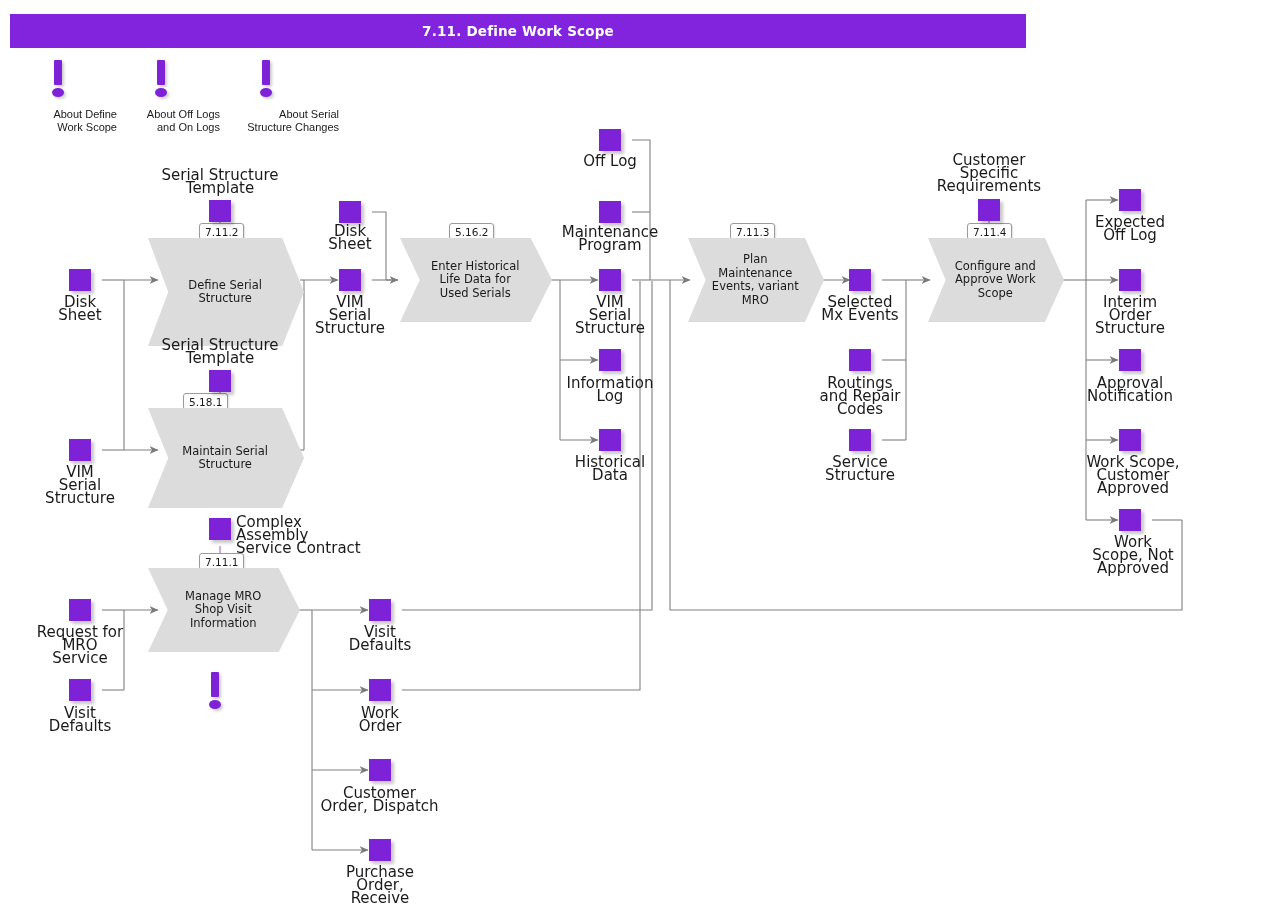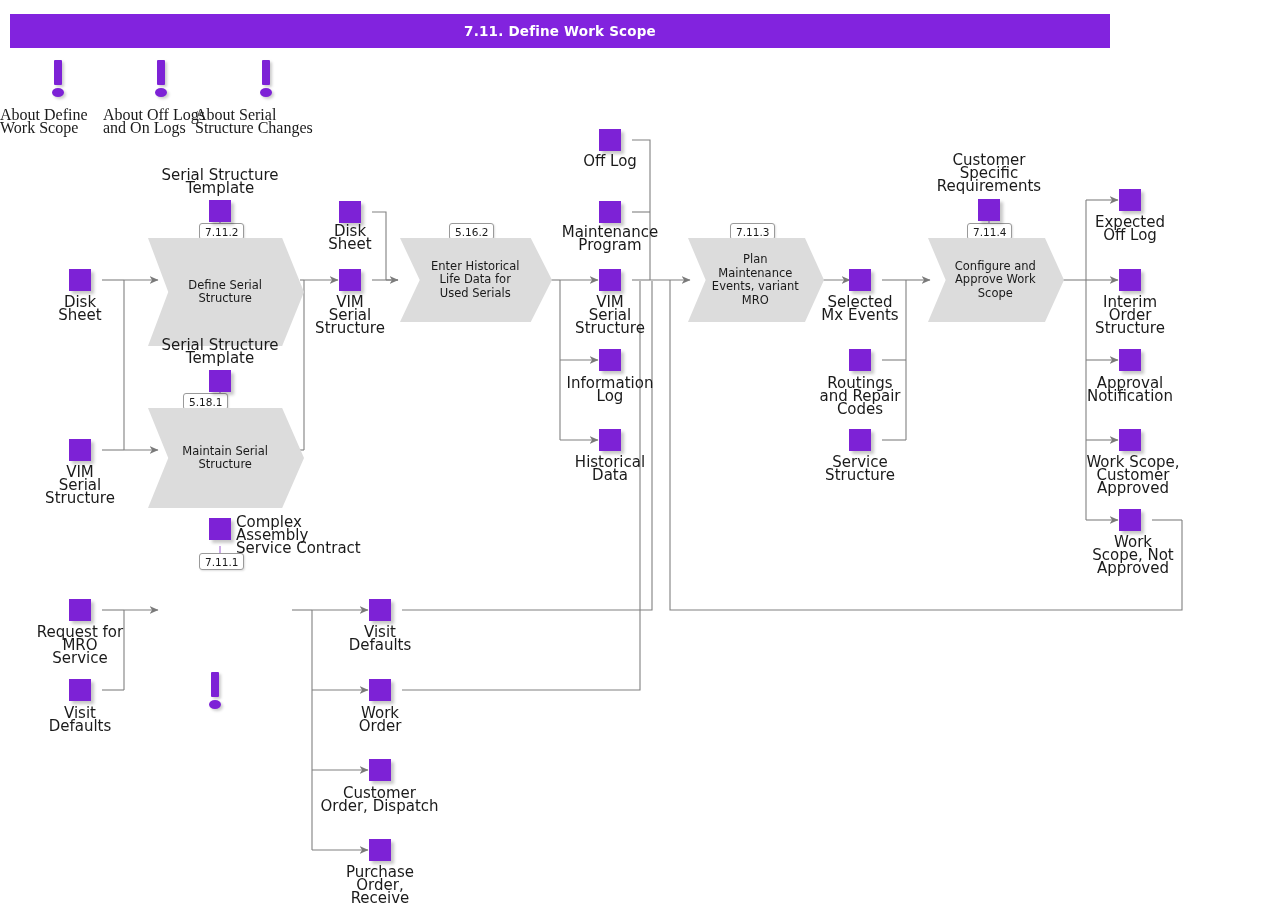--- a/index.html
+++ b/index.html
@@ -1,21 +1,21 @@
 <!DOCTYPE html>
 <html><head>
 <meta charset="utf-8">
 <style>
   html,body{margin:0;padding:0;background:#ffffff;}
   body{font-family:"DejaVu Sans", sans-serif;}
   #canvas{position:relative;width:1280px;height:918px;overflow:hidden;background:#fff;}
 
   
   .titlebar{
-    position:absolute;left:10px;top:14px;width:1100px;height:34px;
+    position:absolute;left:10px;top:14px;width:1016px;height:34px;
     background:#8223de;
   }
   .titlebar .t{
     position:absolute;left:0;top:0;width:100%;height:34px;
     display:flex;align-items:center;justify-content:center;
     color:#ffffff;font-size:13.5px;font-weight:bold;letter-spacing:.2px;
     font-family:"DejaVu Sans", sans-serif;
   }
 
   
@@ -49,22 +49,22 @@
      display:flex;align-items:center;justify-content:center;
      font-size:10.5px;color:#1a1a1a;font-family:"DejaVu Sans", sans-serif;
      box-shadow:1px 1px 2px rgba(0,0,0,.13);}
 
   
   .note{position:absolute;width:14px;height:40px;}
   .note .bar{position:absolute;left:3px;top:0;width:8px;height:25px;
      background:#7d22d6;border-radius:1px;box-shadow:2px 2px 3px rgba(0,0,0,.2);}
   .note .dot{position:absolute;left:1px;top:28px;width:12px;height:9px;
      background:#7d22d6;border-radius:50%;box-shadow:2px 2px 3px rgba(0,0,0,.2);}
-  .notelbl{position:absolute;text-align:left;font-size:16px;color:#1a1a1a;
-     line-height:13px;white-space:pre-line;font-family:Liberation Serif, serif;}
+  .notelbl{position:absolute;text-align:right;font-size:11px;color:#1a1a1a;
+     line-height:13px;white-space:pre-line;font-family:Liberation Sans, sans-serif;}
 </style>
 </head>
 <body>
 
 <div id="canvas">
 
   <div class="titlebar">
     <div class="t">7.11. Define Work Scope</div>
   </div>
 
@@ -215,20 +215,26 @@
 
   <div class="badge" style="left:967px;top:223px">7.11.4</div>
   <div class="proc" style="left:928px;top:238px;width:136px;height:84px">
     <div class="shape"></div>
     <div class="ptxt">Configure and
 Approve Work
 Scope</div>
   </div>
 
   <div class="badge" style="left:199px;top:553px">7.11.1</div>
+  <div class="proc" style="left:148px;top:568px;width:152px;height:84px">
+    <div class="shape"></div>
+    <div class="ptxt">Manage MRO
+Shop Visit
+Information</div>
+  </div>
 
   <div class="objlbl" style="left:160px;top:169px;width:120px">Serial Structure
 Template</div>
   <div class="obj" style="left:209px;top:200px"></div>
 
   <div class="objlbl" style="left:160px;top:339px;width:120px">Serial Structure
 Template</div>
   <div class="obj" style="left:209px;top:370px"></div>
 
   <div class="obj" style="left:69px;top:269px"></div>

